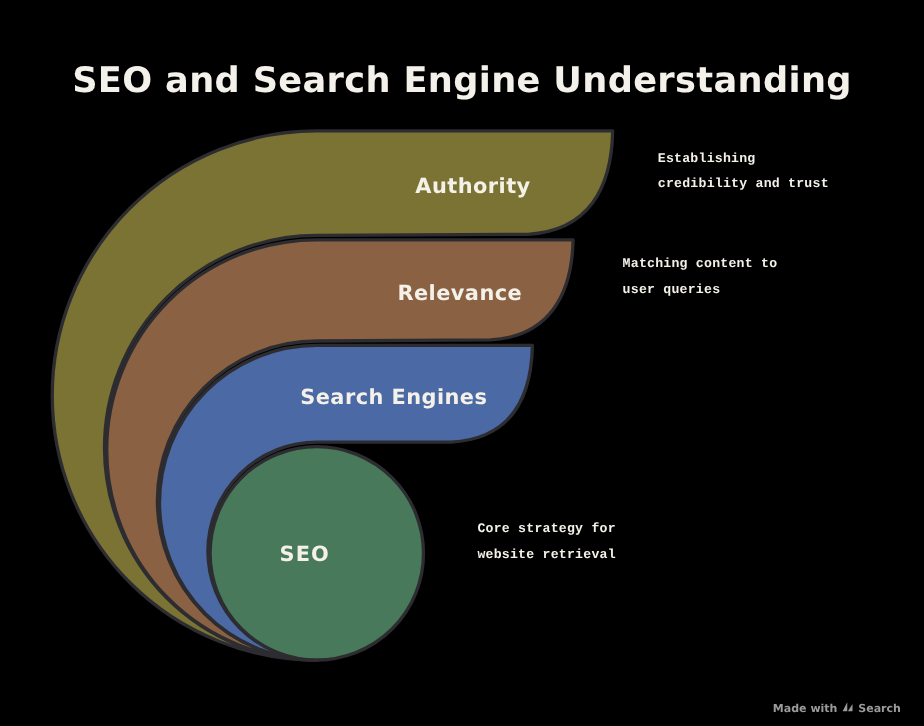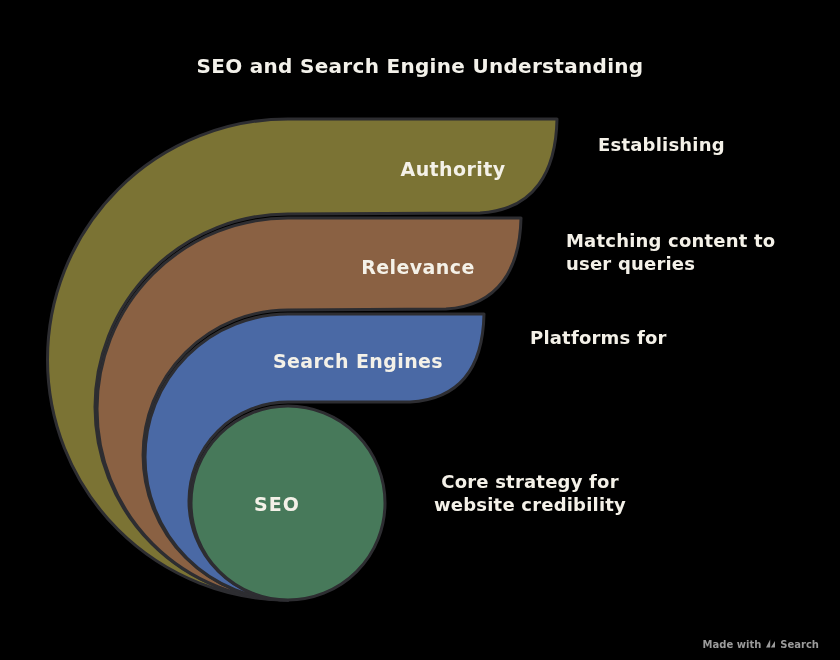--- a/index.html
+++ b/index.html
@@ -15,21 +15,21 @@
     overflow: hidden;
     font-family: "DejaVu Sans", "Liberation Sans", sans-serif;
   }
   .title {
     position: absolute;
     top: 54px;
     left: 0;
     width: 840px;
     margin: 0;
     text-align: center;
-    font-size: 20px;
+    font-size: 32px;
     font-weight: 700;
     letter-spacing: 0.3px;
     color: #f3f1ea;
   }
   svg.diagram {
     position: absolute;
     left: 0;
     top: 0;
   }
   svg.diagram path, svg.diagram circle {
@@ -39,32 +39,33 @@
   }
   .band-label {
     position: absolute;
     transform: translate(-50%, -50%);
     color: #f4f1e8;
     font-size: 19px;
     font-weight: 700;
     letter-spacing: 0.4px;
     white-space: nowrap;
   }
-  .label-authority      { left: 453px; top: 169px; }
+  .label-authority      { left: 430px; top: 169px; }
   .label-relevance      { left: 418px; top: 267px; }
   .label-search-engines { left: 358px; top: 361px; }
   .label-seo            { left: 277px; top: 504px; letter-spacing: 1px; }
   .desc {
     position: absolute;
     color: #f4f1e8;
-    font-size: 18px;
+    font-size: 12px;
     font-weight: 700;
     line-height: 23px;
     letter-spacing: 0.2px;
     white-space: nowrap;
+    font-family: Liberation Mono, monospace;
   }
   .desc-0 { left: 598px; top: 133px; }
   .desc-1 { left: 566px; top: 229px; }
   .desc-2 { left: 530px; top: 326px; }
   .desc-3 { left: 434px; top: 470px; text-align: center; }
   .watermark {
     position: absolute;
     right: 21px;
     bottom: 9px;
     display: flex;
@@ -98,31 +99,31 @@
     <circle cx="288" cy="503" r="97" fill="#47795a" stroke="#2d2d31"></circle>
   </svg>
 
   <div class="band-label label-authority">Authority</div>
   <div class="band-label label-relevance">Relevance</div>
   <div class="band-label label-search-engines">Search Engines</div>
   <div class="band-label label-seo">SEO</div>
 
   <div class="desc desc-0">
     <div>Establishing</div>
+    <div>credibility and trust</div>
   </div>
   <div class="desc desc-1">
     <div>Matching content to</div>
     <div>user queries</div>
   </div>
   <div class="desc desc-2">
-    <div>Platforms for</div>
   </div>
   <div class="desc desc-3">
     <div>Core strategy for</div>
-    <div>website credibility</div>
+    <div>website retrieval</div>
   </div>
 
   <div class="watermark">
     <span>Made with</span>
     <span class="napkin-icon">
       <svg width="11" height="11" viewBox="0 0 11 11">
         <path d="M1 9.5 L5.2 1.5 L5.2 9.5 Z" fill="#9b9b9b"></path>
         <path d="M5.8 9.5 L10 3 L10 9.5 Z" fill="#9b9b9b"></path>
       </svg>
     </span>

